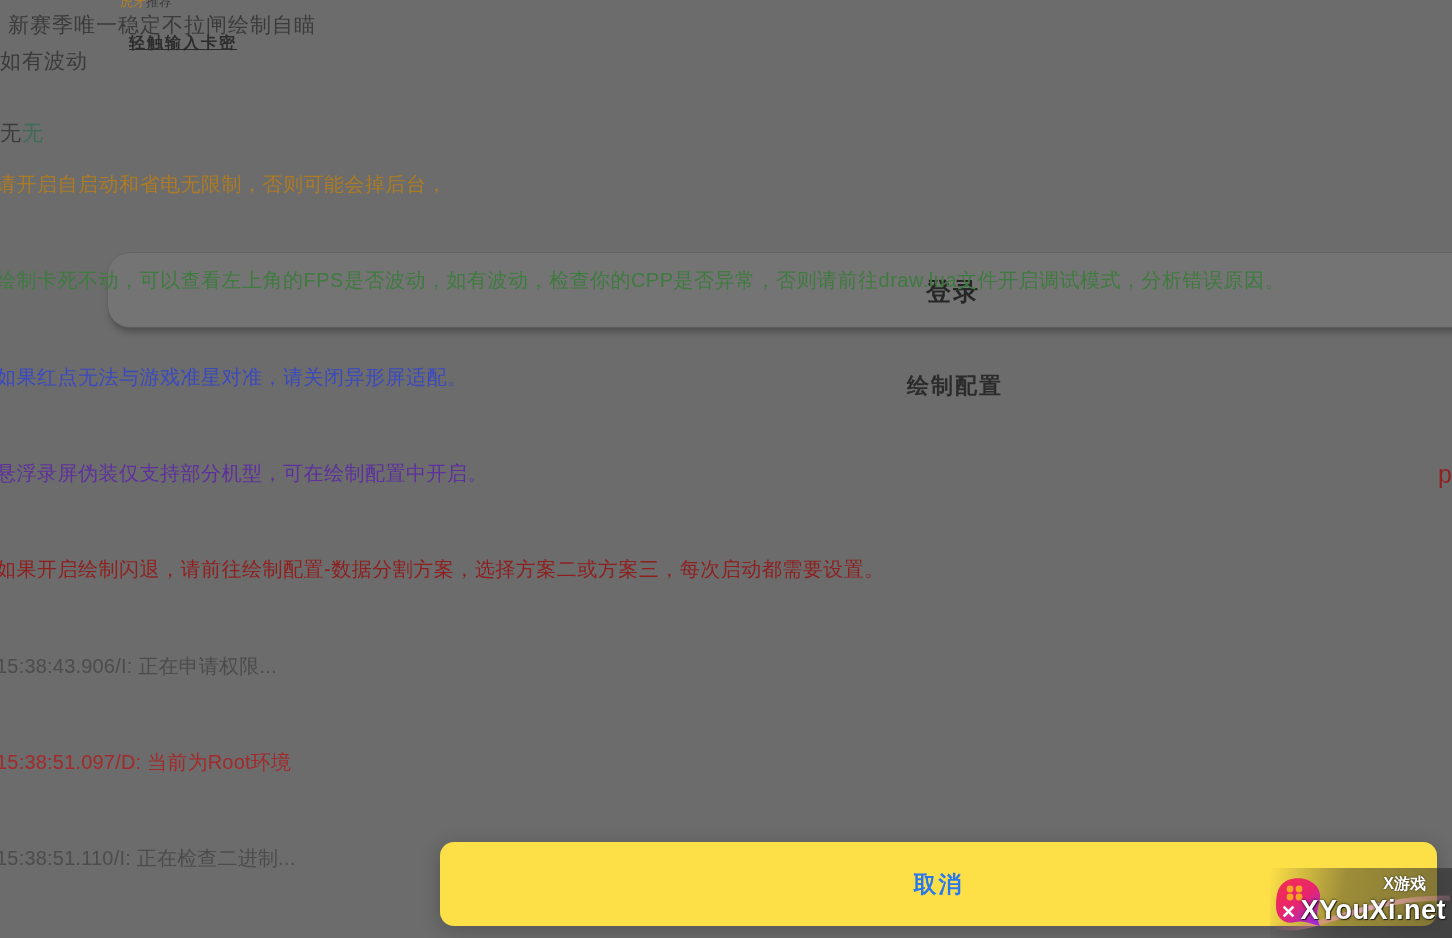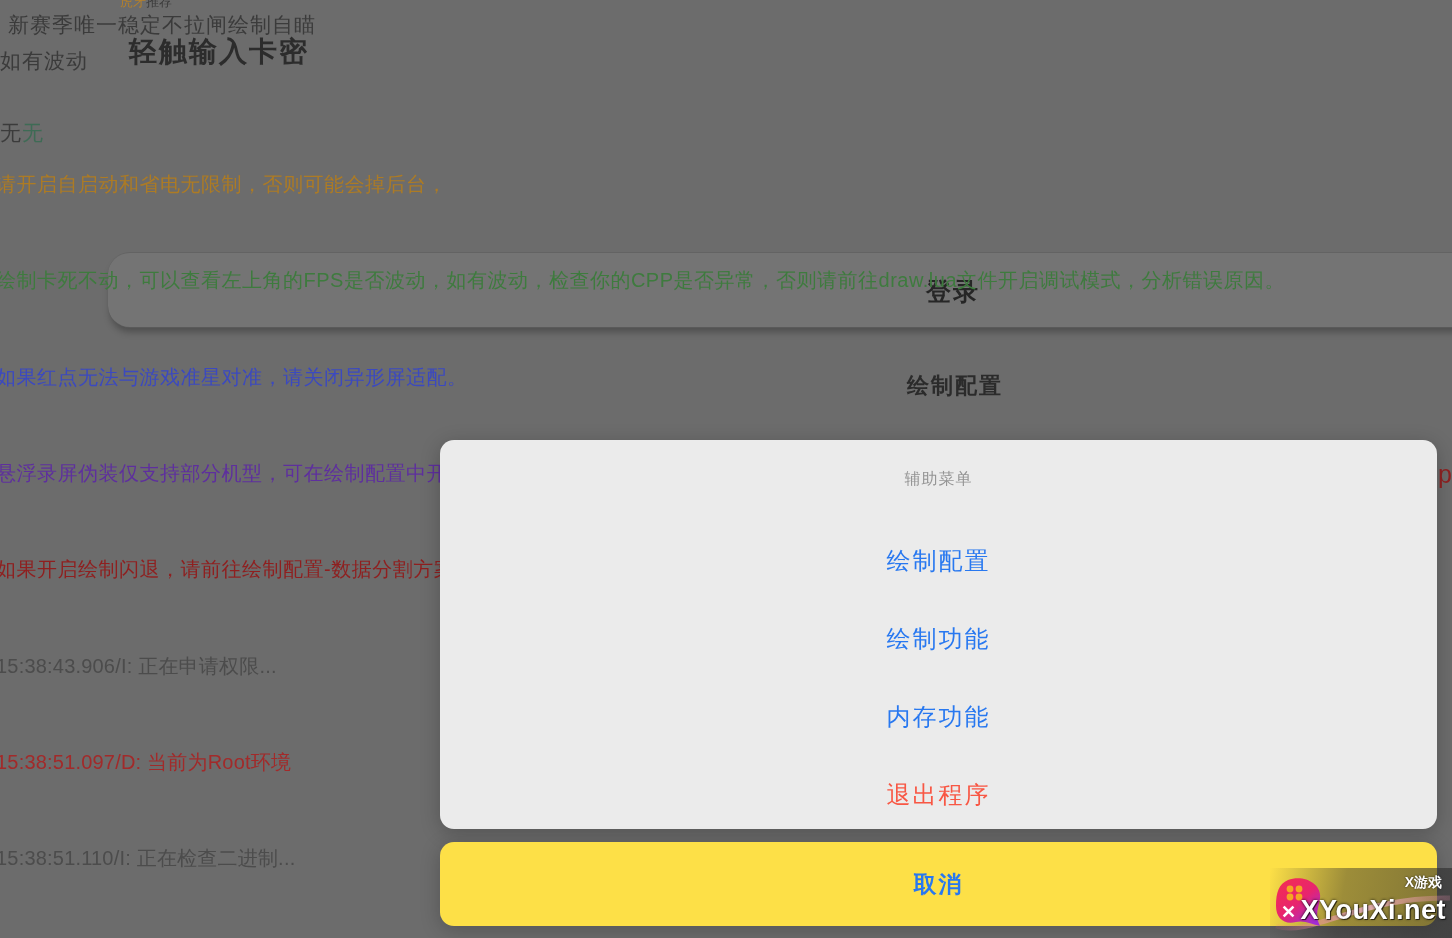--- a/index.html
+++ b/index.html
@@ -21,22 +21,22 @@
     position: absolute; left: 120px; top: -7px;
     font-size: 13px; white-space: nowrap; z-index: 2;
   }
   .line1 {
     position: absolute; left: 0px; top: 11px;
     font-size: 21px; color: #3b3b3b; letter-spacing: 1px;
     white-space: nowrap; z-index: 2; margin-left: 8px;
   }
   .page-title {
     position: absolute; left: 129px; top: 33px;
-    font-size: 28px; font-weight: bold; color: #2c2c2c;
-    letter-spacing: 2px; white-space: nowrap; z-index: 2;
+    font-size: 16px; font-weight: bold; color: #2c2c2c;
+    letter-spacing: 2px; white-space: nowrap; z-index: 2; text-decoration: underline;
   }
   .line2 {
     position: absolute; left: 0px; top: 47px;
     font-size: 21px; color: #3b3b3b; letter-spacing: 1px;
     white-space: nowrap; z-index: 2;
   }
   .line3 {
     position: absolute; left: 0px; top: 79px;
     font-size: 21px; letter-spacing: 1px; white-space: nowrap; z-index: 2; margin-top: 40px;
   }
@@ -122,22 +122,22 @@
   }
   .wm-swoosh { position: absolute; left: 0; top: 0; width: 182px; height: 70px; }
   .wm-logo { position: absolute; left: 4px; top: 8px; width: 52px; height: 58px; }
   .wm-site {
     position: absolute; right: 6px; bottom: 12px;
     font-size: 27px; font-weight: bold; color: #ffffff;
     text-shadow: 0 0 3px rgba(0,0,0,0.85), 1px 1px 0 rgba(0,0,0,0.6);
     letter-spacing: 0.5px; white-space: nowrap;
   }
   .wm-tag {
-    position: absolute; right: 10px; top: 6px;
-    font-size: 14px; font-weight: bold; color: #ffffff;
+    position: absolute; right: 26px; top: 6px;
+    font-size: 16px; font-weight: bold; color: #ffffff;
     text-shadow: 0 0 2px rgba(0,0,0,0.8);
     white-space: nowrap;
   }
 </style>
 </head>
 <body>
 
 <div class="screen">
 
   <div class="mini-header"><span style="color: rgb(181, 128, 42);">虎牙</span><span style="color: rgb(59, 59, 59);">推荐</span></div>
@@ -163,27 +163,20 @@
     
   </div>
 
   <span class="p-frag">p</span>
 
   <div class="login-bar">
     <span class="login-label">登录</span>
   </div>
   <div class="query-label">绘制配置</div>
 
-  <div class="action-sheet">
-    <div class="sheet-title">辅助菜单</div>
-    <div class="sheet-option opt-0" style="color: rgb(40, 120, 240);">绘制配置</div>
-    <div class="sheet-option opt-1" style="color: rgb(40, 120, 240);">绘制功能</div>
-    <div class="sheet-option opt-2" style="color: rgb(40, 120, 240);">内存功能</div>
-    <div class="sheet-option opt-3" style="color: rgb(248, 87, 68);">退出程序</div>
-  </div>
 
   <div class="cancel-panel">
     <div class="cancel-label" style="color: rgb(40, 120, 240);">取消</div>
   </div>
 
   <div class="watermark">
     <svg class="wm-swoosh" viewBox="0 0 182 70">
       <defs>
         <linearGradient id="swg" x1="0" y1="0" x2="1" y2="0">
           <stop offset="0" stop-color="#f06292" stop-opacity="0.1"></stop>

